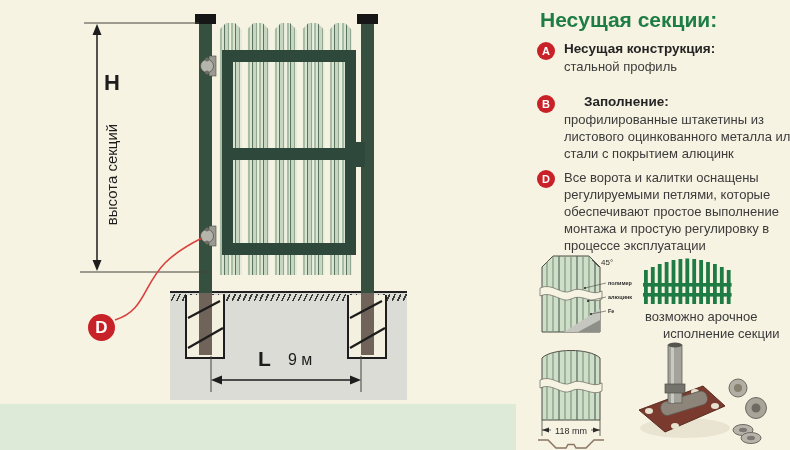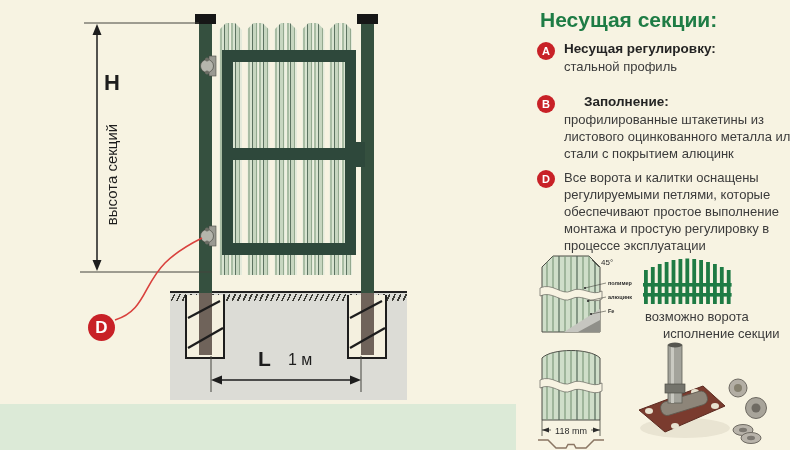--- a/index.html
+++ b/index.html
@@ -110,28 +110,28 @@
         <circle cx="207" cy="242.5" r="2" fill="#6e6e66"></circle>
       </g>
 
       <path d="M115,320 C145,311 143,285 165,263 C178,250 192,243 202,238" fill="none" stroke="#d9413d" stroke-width="1.6"></path>
     </svg>
 
     <div class="dim-letter" style="left:104px;top:70px;font-size:22px;">H</div>
     <div class="h-caption">высота секций</div>
     <div class="d-badge">D</div>
     <div class="dim-letter" style="left:258px;top:347px;font-size:21px;">L</div>
-    <div class="dim-letter" style="left:288px;top:351px;font-size:16px;font-weight:normal;">1 м</div>
+    <div class="dim-letter" style="left:288px;top:351px;font-size:16px;font-weight:normal;">9 м</div>
   </div>
 
   <div>
     <div class="comp-title">Несущая секции:</div>
 
     <div class="item-badge" style="left:537px;top:42px;">A</div>
-    <div class="item-heading" style="top:41px;">Несущая регулировку:</div>
+    <div class="item-heading" style="top:41px;">Несущая конструкция:</div>
     <div class="item-body" style="top:58px;">стальной профиль</div>
 
     <div class="item-badge" style="left:537px;top:95px;">B</div>
     <div class="item-heading" style="top:94px;margin-left:20px;">Заполнение:</div>
     <div class="item-body" style="top:111px;">профилированные штакетины из листового оцинкованного металла или стали с покрытием алюцинк</div>
 
     <div class="item-badge" style="left:537px;top:170px;">D</div>
     <div class="item-body" style="top:169px;">Все ворота и калитки оснащены регулируемыми петлями, которые обеспечивают простое выполнение монтажа и простую регулировку в процессе эксплуатации</div>
   </div>
 
@@ -217,21 +217,21 @@
         <rect x="49.3" y="3" width="3.8" height="45"></rect>
       <rect x="56.2" y="4" width="3.8" height="44"></rect>
         <rect x="63.1" y="6" width="3.8" height="42"></rect>
       <rect x="70" y="8" width="3.8" height="40"></rect>
         <rect x="76.9" y="11" width="3.8" height="37"></rect>
       <rect x="83.8" y="14" width="3.8" height="34"></rect>
       <rect x="0" y="27" width="88.6" height="3.6"></rect>
       <rect x="0" y="37" width="88.6" height="3.6"></rect>
     </g>
   </svg>
-  <div class="arched-caption" style="top:308px;">возможно ворота</div>
+  <div class="arched-caption" style="top:308px;">возможно арочное</div>
   <div class="arched-caption" style="top:325px;margin-left:18px;">исполнение секции</div>
 
   <svg class="abs" style="left:635px;top:340px;" width="155" height="108" viewBox="0 0 155 108">
     <ellipse cx="50" cy="88" rx="45" ry="10" fill="#e9e4d2"></ellipse>
 
     <polygon points="4,70 68,46 90,66 30,92" fill="#7a3b2e" stroke="#5a2a20" stroke-width="1"></polygon>
     <ellipse cx="14" cy="71" rx="4" ry="3" fill="#e8e2d0"></ellipse>
       <ellipse cx="60" cy="52" rx="4" ry="3" fill="#e8e2d0"></ellipse>
     <ellipse cx="80" cy="66" rx="4" ry="3" fill="#e8e2d0"></ellipse>
       <ellipse cx="40" cy="86" rx="4" ry="3" fill="#e8e2d0"></ellipse>

